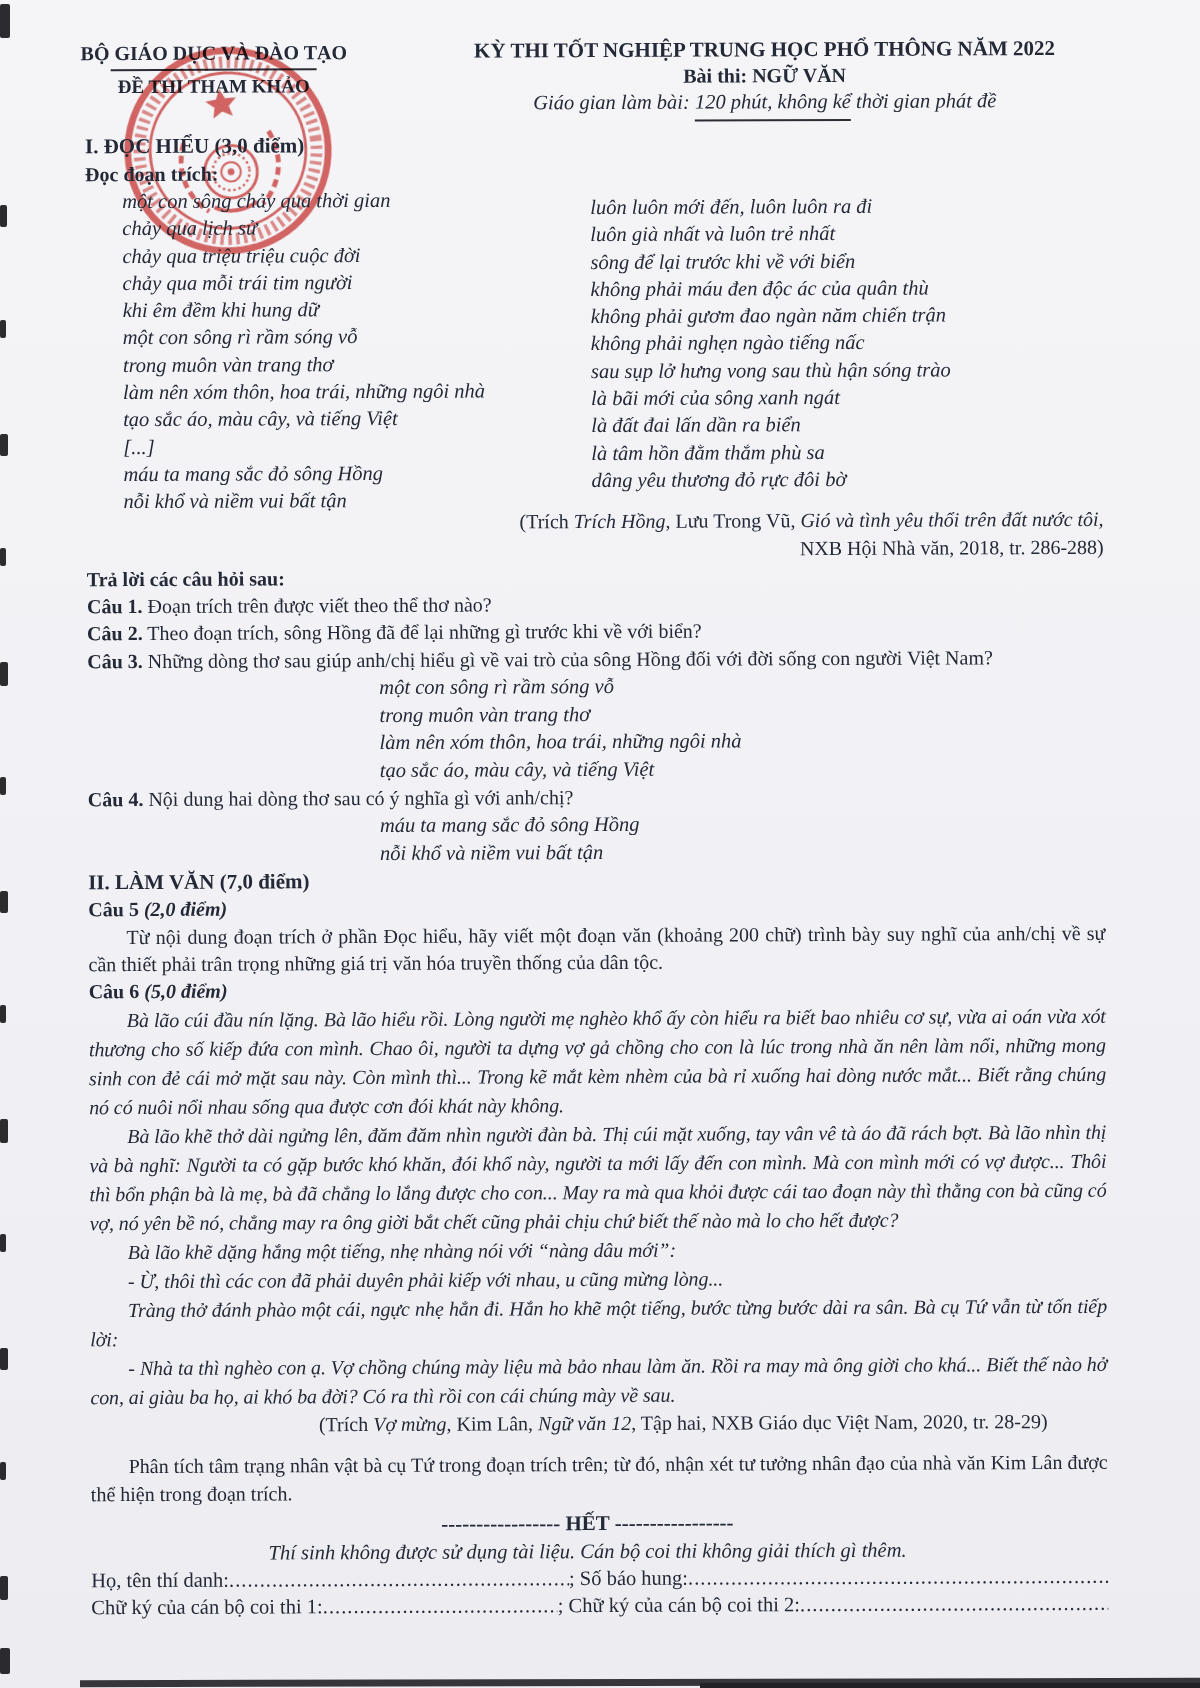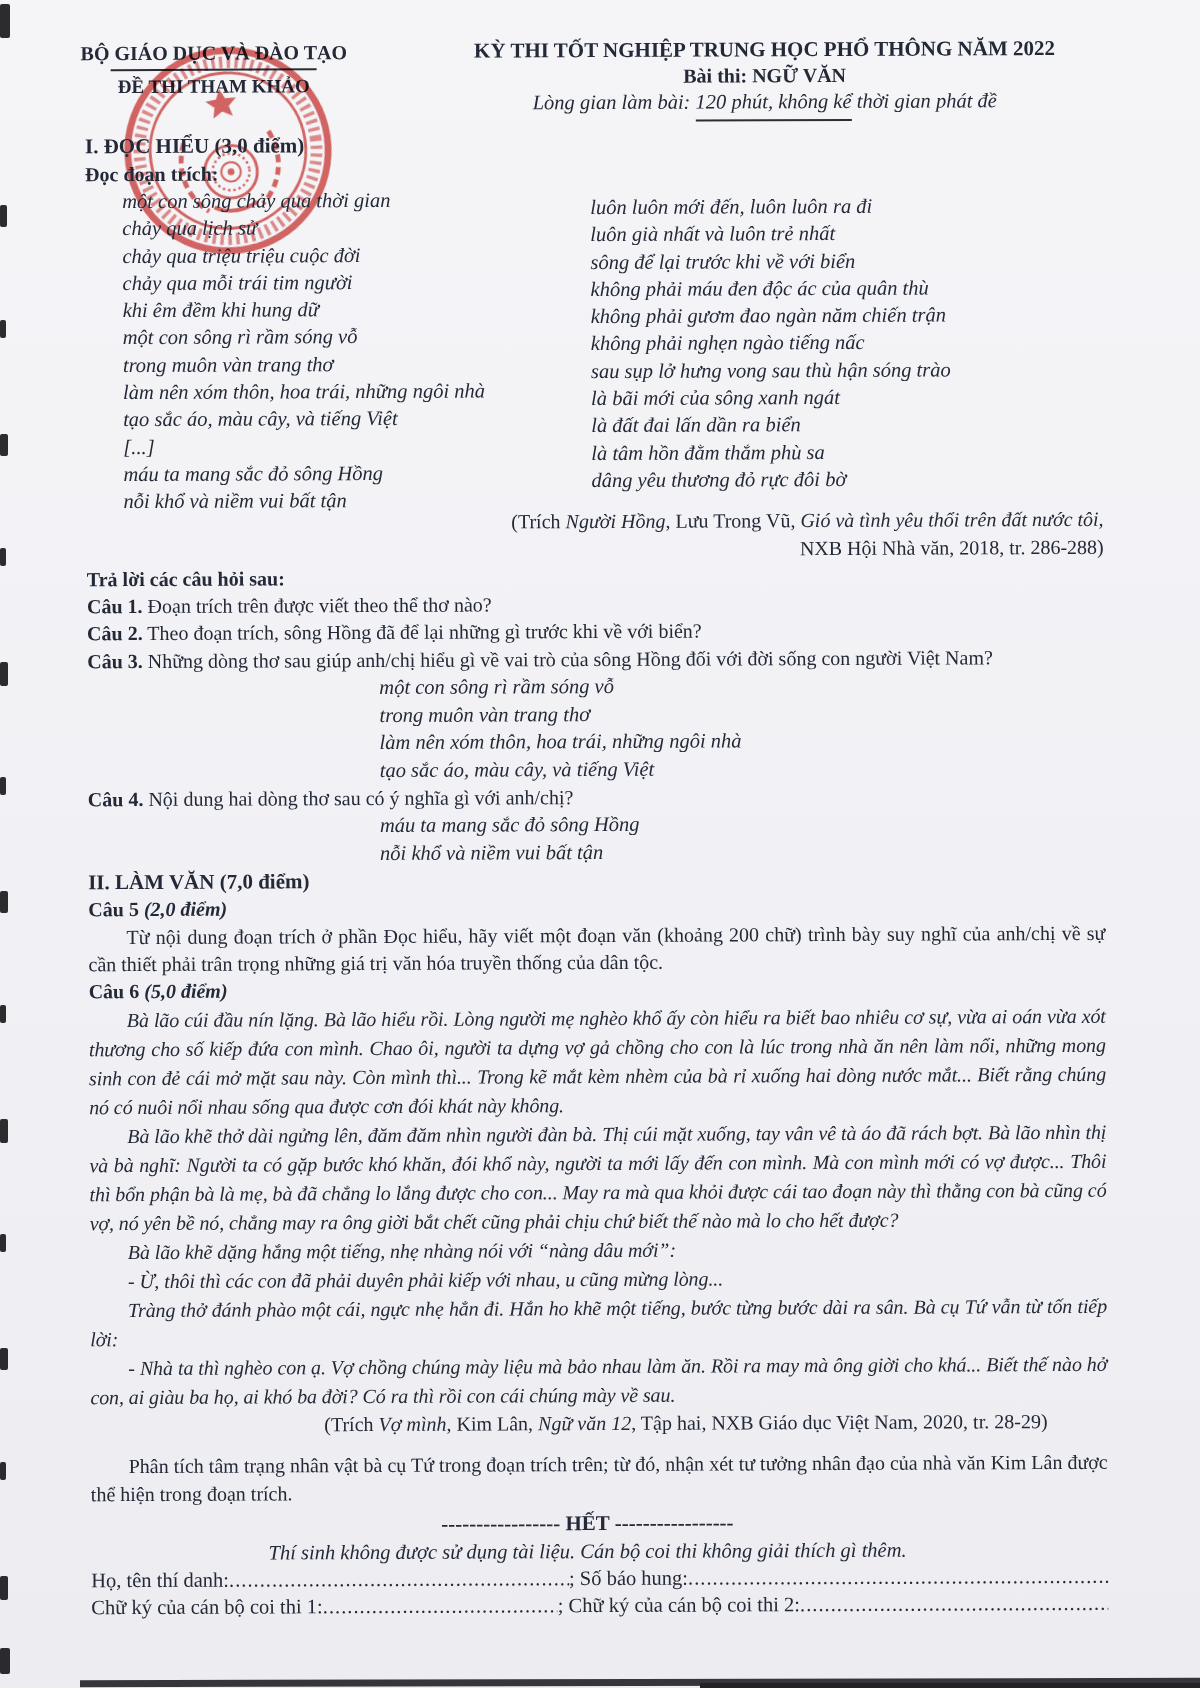--- a/index.html
+++ b/index.html
@@ -81,21 +81,21 @@
 
     <div class="hdr-left">
       <div class="org">BỘ GIÁO DỤC VÀ ĐÀO TẠO</div>
       <div class="hl-rule"></div>
       <div class="etype">ĐỀ THI THAM KHẢO</div>
     </div>
 
     <div class="hdr-right">
       <div class="t1">KỲ THI TỐT NGHIỆP TRUNG HỌC PHỔ THÔNG NĂM 2022</div>
       <div class="t2">Bài thi: NGỮ VĂN</div>
-      <div class="t3"><span>Lòng gian làm bài: </span><span class="u">120 phút, không kể</span><span> thời gian phát đề</span></div>
+      <div class="t3"><span>Giáo gian làm bài: </span><span class="u">120 phút, không kể</span><span> thời gian phát đề</span></div>
     </div>
 
     <svg class="stamp" viewBox="0 0 220 220">
       <g fill="none" stroke="#c8403d">
         <circle cx="110" cy="110" r="103" stroke-width="7"></circle>
         <circle cx="110" cy="110" r="80" stroke-width="3"></circle>
         <circle cx="110" cy="110" r="91" stroke-width="12" stroke-dasharray="3.5 4.5" opacity="0.75"></circle>
         <path d="M66 96 C55 120 59 150 82 169" stroke-width="5" stroke-dasharray="8 5"></path>
         <path d="M154 96 C165 120 161 150 138 169" stroke-width="5" stroke-dasharray="8 5"></path>
         <circle cx="110" cy="132" r="27" stroke-width="3"></circle>
@@ -136,21 +136,21 @@
           <div>không phải nghẹn ngào tiếng nấc</div>
           <div>sau sụp lở hưng vong sau thù hận sóng trào</div>
           <div>là bãi mới của sông xanh ngát</div>
           <div>là đất đai lấn dần ra biển</div>
           <div>là tâm hồn đằm thắm phù sa</div>
           <div>dâng yêu thương đỏ rực đôi bờ</div>
         </div>
       </div>
 
       <div class="cite">
-        <div><span>(Trích </span><span class="it">Người Hồng</span><span>, Lưu Trong Vũ, </span><span class="it">Gió và tình yêu thổi trên đất nước tôi,</span></div>
+        <div><span>(Trích </span><span class="it">Trích Hồng</span><span>, Lưu Trong Vũ, </span><span class="it">Gió và tình yêu thổi trên đất nước tôi,</span></div>
         <div>NXB Hội Nhà văn, 2018, tr. 286-288)</div>
       </div>
 
       <div class="read">Trả lời các câu hỏi sau:</div>
 
       <div class="qblock">
         <p class="qline"><span class="b">Câu 1.</span><span> Đoạn trích trên được viết theo thể thơ nào?</span></p>
         <p class="qline"><span class="b">Câu 2.</span><span> Theo đoạn trích, sông Hồng đã để lại những gì trước khi về với biển?</span></p>
         <p class="qline"><span class="b">Câu 3.</span><span> Những dòng thơ sau giúp anh/chị hiểu gì về vai trò của sông Hồng đối với đời sống con người Việt Nam?</span></p>
         <div class="quote">
@@ -175,21 +175,21 @@
 
       <div class="passage">
         <p>Bà lão cúi đầu nín lặng. Bà lão hiểu rồi. Lòng người mẹ nghèo khổ ấy còn hiểu ra biết bao nhiêu cơ sự, vừa ai oán vừa xót thương cho số kiếp đứa con mình. Chao ôi, người ta dựng vợ gả chồng cho con là lúc trong nhà ăn nên làm nổi, những mong sinh con đẻ cái mở mặt sau này. Còn mình thì... Trong kẽ mắt kèm nhèm của bà rỉ xuống hai dòng nước mắt... Biết rằng chúng nó có nuôi nổi nhau sống qua được cơn đói khát này không.</p>
         <p>Bà lão khẽ thở dài ngửng lên, đăm đăm nhìn người đàn bà. Thị cúi mặt xuống, tay vân vê tà áo đã rách bợt. Bà lão nhìn thị và bà nghĩ: Người ta có gặp bước khó khăn, đói khổ này, người ta mới lấy đến con mình. Mà con mình mới có vợ được... Thôi thì bổn phận bà là mẹ, bà đã chẳng lo lắng được cho con... May ra mà qua khỏi được cái tao đoạn này thì thằng con bà cũng có vợ, nó yên bề nó, chẳng may ra ông giời bắt chết cũng phải chịu chứ biết thế nào mà lo cho hết được?</p>
         <p>Bà lão khẽ dặng hắng một tiếng, nhẹ nhàng nói với “nàng dâu mới”:</p>
         <p>- Ừ, thôi thì các con đã phải duyên phải kiếp với nhau, u cũng mừng lòng...</p>
         <p>Tràng thở đánh phào một cái, ngực nhẹ hẳn đi. Hắn ho khẽ một tiếng, bước từng bước dài ra sân. Bà cụ Tứ vẫn từ tốn tiếp lời:</p>
         <p>- Nhà ta thì nghèo con ạ. Vợ chồng chúng mày liệu mà bảo nhau làm ăn. Rồi ra may mà ông giời cho khá... Biết thế nào hở con, ai giàu ba họ, ai khó ba đời? Có ra thì rồi con cái chúng mày về sau.</p>
       </div>
 
-      <div class="cite" style="padding-right:60px"><span>(Trích </span><span class="it">Vợ mình</span><span>, Kim Lân, </span><span class="it">Ngữ văn 12</span><span>, Tập hai, NXB Giáo dục Việt Nam, 2020, tr. 28-29)</span></div>
+      <div class="cite" style="padding-right:60px"><span>(Trích </span><span class="it">Vợ mừng</span><span>, Kim Lân, </span><span class="it">Ngữ văn 12</span><span>, Tập hai, NXB Giáo dục Việt Nam, 2020, tr. 28-29)</span></div>
 
       <p class="qline indent task" style="margin-bottom:0">Phân tích tâm trạng nhân vật bà cụ Tứ trong đoạn trích trên; từ đó, nhận xét tư tưởng nhân đạo của nhà văn Kim Lân được thể hiện trong đoạn trích.</p>
 
       <div class="het"><span>-----------------</span> <span>HẾT</span> <span>-----------------</span></div>
 
       <div class="note">Thí sinh không được sử dụng tài liệu. Cán bộ coi thi không giải thích gì thêm.</div>
 
       <div class="sigrow">
         <span>Họ, tên thí danh:</span>
         <span class="leader lead1a">......................................................................................................................................................</span>

